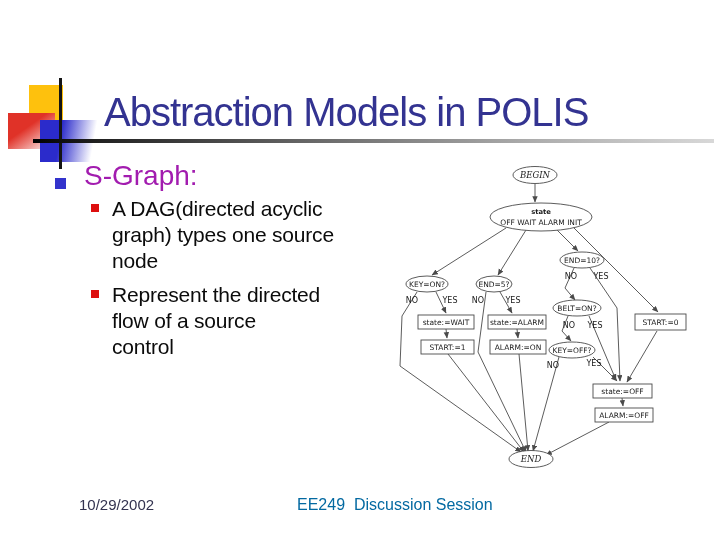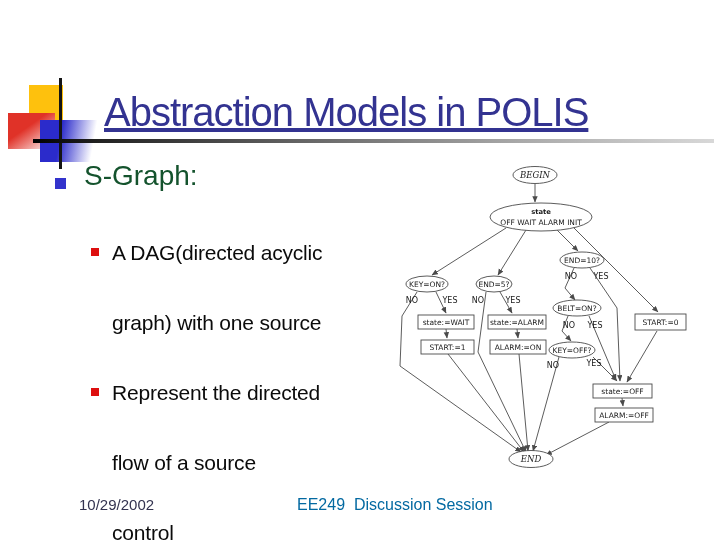--- a/index.html
+++ b/index.html
@@ -13,31 +13,31 @@
   .logo-red{position:absolute;left:8px;top:113px;width:47px;height:36px;
     background:linear-gradient(145deg,#e03228 40%,#ffffff 100%);}
   .logo-blue{position:absolute;left:40px;top:120px;width:58px;height:42px;
     background:linear-gradient(100deg,#2b2bcb 35%,rgba(43,43,203,0) 88%);}
   .logo-vline{position:absolute;left:59px;top:78px;width:3px;height:91px;
     background:#141414;}
   .title-rule{position:absolute;left:33px;top:139px;width:681px;height:3.5px;
     background:linear-gradient(to right,#000 0%,#222 10%,#666 40%,#aaa 72%,#d8d8d8 100%);}
   
   .page-title{position:absolute;left:104px;top:90px;font-size:40px;
-    letter-spacing:-1px;color:#333391;white-space:nowrap;text-decoration:underline;}
+    letter-spacing:-1px;color:#333391;white-space:nowrap;}
   
   .heading-row{position:absolute;left:55px;top:160px;}
   .b1{position:absolute;left:0;top:18px;width:11px;height:11px;background:#3333cc;}
-  .heading-text{position:absolute;left:29px;top:0;font-size:28px;color:#14532d;white-space:nowrap;}
+  .heading-text{position:absolute;left:29px;top:0;font-size:28px;color:#a21caf;white-space:nowrap;}
   .items{position:absolute;left:112px;top:196px;width:268px;
     font-size:21px;line-height:26px;color:#0b0b0b;letter-spacing:-0.2px;}
   .item{position:relative;margin-bottom:8px;}
   .item .b2{position:absolute;left:-21px;top:8px;width:8px;height:8px;background:#dd0f0f;}
   .accent{color:#333390;}
-  .line{white-space:nowrap;margin-top:44px;}
+  .line{white-space:nowrap;}
   
   .footer-date{position:absolute;left:79px;top:496px;font-size:15px;color:#333350;text-align:right;}
   .footer-session{position:absolute;left:297px;top:496px;font-size:16px;color:#0369a1;white-space:pre;}
   
   .sgraph{position:absolute;left:395px;top:158px;width:325px;height:320px;}
   .ntext{font-family:"DejaVu Sans",sans-serif;font-size:7.5px;text-anchor:middle;fill:#1a1a1a;}
   .ntext.small{font-size:6.8px;font-weight:bold;}
   .ntext.it{font-style:italic;font-size:8.5px;font-family:"DejaVu Serif",serif;}
   .elabel{font-family:"DejaVu Sans",sans-serif;font-size:8px;text-anchor:middle;fill:#1a1a1a;}
 </style>
@@ -58,21 +58,22 @@
 
   <div class="heading-row">
     <span class="b1"></span>
     <span class="heading-text">S-Graph:</span>
   </div>
 
   <div class="items">
     <div class="item">
       <span class="b2"></span>
       <div class="line">A DAG(directed acyclic</div>
-      <div class="line">graph) with one source</div>
+      <div class="line">graph) types one source</div>
+      <div class="line">node</div>
     </div>
     <div class="item">
       <span class="b2"></span>
       <div class="line">Represent the directed</div>
       <div class="line">flow of a source</div>
       <div class="line">control</div>
     </div>
   </div>
 
   <svg class="sgraph" viewBox="395 158 325 320" xmlns="http://www.w3.org/2000/svg">

